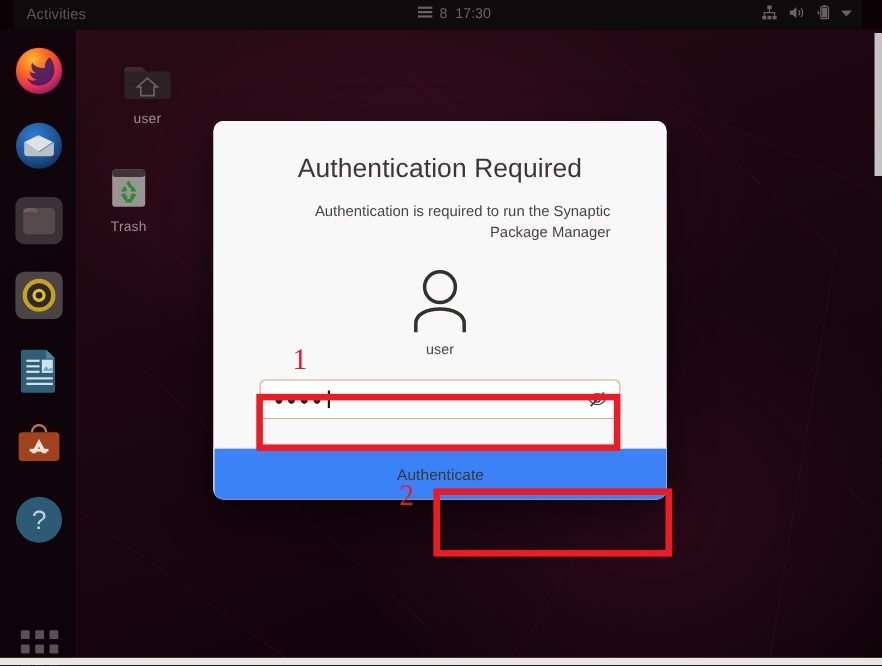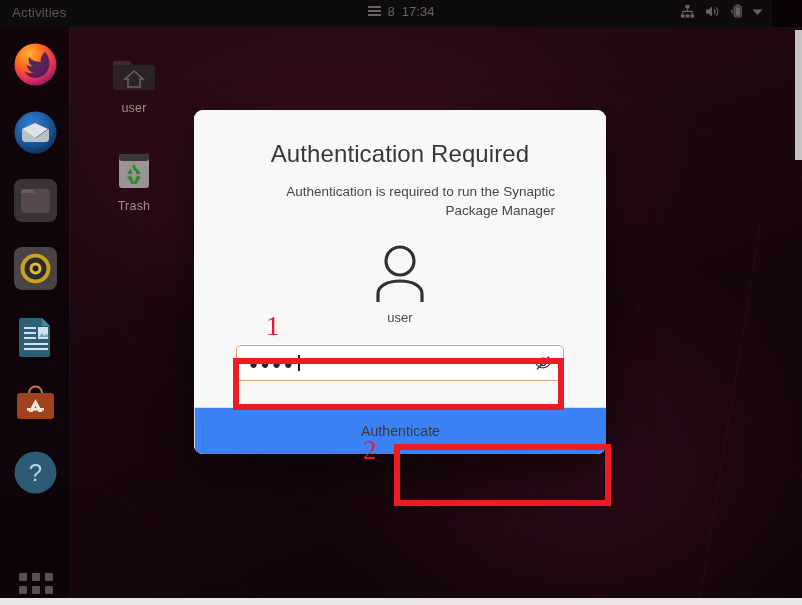--- a/index.html
+++ b/index.html
@@ -18,21 +18,21 @@
     position: relative;
     width: 802px;
     height: 605px;
     overflow: hidden;
     background: #0b0206;
   }
 
   
   .topbar {
     position: absolute;
-    top: 0; left: 0;
+    top: 0; left: 12px;
     width: 772px;
     height: 27px;
     background: #0d0b0c;
     z-index: 40;
   }
   .topbar-activities {
     position: absolute;
     left: 12px; top: 5px;
     font-size: 13.5px;
     color: #5d5557;
@@ -302,21 +302,21 @@
       <div class="glyph">
         <svg width="48" height="48" viewBox="0 0 48 48">
           <path d="M6 12h13l4 4h19a3 3 0 0 1 3 3v19a3 3 0 0 1-3 3H6a3 3 0 0 1-3-3V15a3 3 0 0 1 3-3z" fill="#2a2224"></path>
           <path d="M6 12h13l4 4H3v-1a3 3 0 0 1 3-3z" fill="#3d2a2c"></path>
           <path d="M24 22l9 8h-3v8h-12v-8h-3z" fill="none" stroke="#6c5d60" stroke-width="1.6"></path>
         </svg>
       </div>
       <span class="label">user</span>
     </div>
 
-    <div class="desk-icon" style="left:89px; top:120px;">
+    <div class="desk-icon" style="left:72px; top:120px;">
       <div class="glyph">
         <svg width="48" height="48" viewBox="0 0 48 48">
           <rect x="9" y="7" width="30" height="34" rx="3" fill="#9a9495"></rect>
           <rect x="9" y="7" width="30" height="7" rx="3" fill="#3c3638"></rect>
           <path d="M24 17l4 7h-3.4l-2.6-4.4z" fill="#2e8b2e"></path>
           <path d="M31 30l-4 6-2-3.4 2.4-4.1z" fill="#2e8b2e"></path>
           <path d="M17 30l4 6 2-3.4-2.4-4.1z" fill="#2e8b2e"></path>
           <path d="M20 22l-3 5h5v-3z" fill="#2e8b2e"></path>
           <path d="M28 22l3 5h-5v-3z" fill="#2e8b2e"></path>
           <path d="M21 34h6v3h-6z" fill="#2e8b2e"></path>
@@ -464,21 +464,21 @@
 
   <div class="topbar">
     <div class="topbar-activities">Activities</div>
     <div class="topbar-clock">
       <span class="cal-icon">
           <i></i>
           <i></i>
           <i></i>
         </span>
       <span class="clock-num">8</span>
-      <span class="clock-num">17:34</span>
+      <span class="clock-num">17:30</span>
     </div>
     <div class="topbar-status">
       <span>
         <svg width="15" height="15" viewBox="0 0 15 15">
           <rect x="5.5" y="1" width="4" height="3.4" fill="#6a6264"></rect>
           <rect x="1" y="10.4" width="3.6" height="3.2" fill="#6a6264"></rect>
           <rect x="5.7" y="10.4" width="3.6" height="3.2" fill="#6a6264"></rect>
           <rect x="10.4" y="10.4" width="3.6" height="3.2" fill="#6a6264"></rect>
           <path d="M7.5 4.4v3M2.8 10.4V7.4h9.4v3" fill="none" stroke="#6a6264" stroke-width="1.1"></path>
         </svg>

